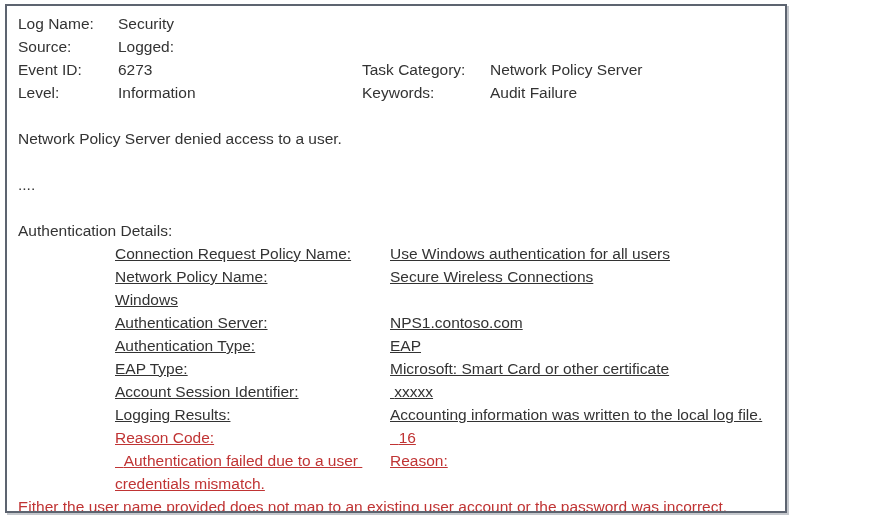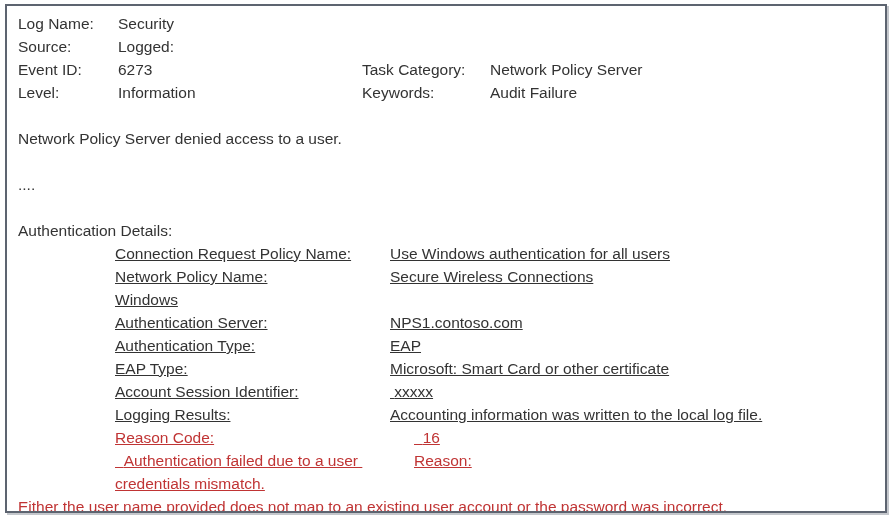--- a/index.html
+++ b/index.html
@@ -11,21 +11,21 @@
     width: 896px;
     height: 521px;
     position: relative;
     font-family: "Liberation Sans", sans-serif;
     color: #333333;
   }
   .frame {
     position: absolute;
     left: 5px;
     top: 4px;
-    width: 882px;
+    width: 782px;
     height: 509px;
     box-sizing: border-box;
     border: 2px solid #5d6470;
     box-shadow: 2px 2px 0 rgba(125, 131, 143, 0.45);
     padding: 6px 12px 0 11px;
     font-size: 15.5px;
     line-height: 23px;
     overflow: hidden;
   }
   .line { white-space: pre-wrap; }
@@ -35,21 +35,21 @@
     grid-template-columns: 100px 244px 128px 1fr;
     white-space: pre-wrap;
   }
   .drow {
     display: grid;
     grid-template-columns: 275px 1fr;
     margin-left: 97px;
     white-space: pre-wrap;
     text-decoration: underline;
   }
-  .red { color: #c03434; gap: 24px; }
+  .red { color: #c03434; }
   span { white-space: pre-wrap; }
 </style>
 </head>
 <body>
 
 <div class="frame">
 
   <div class="hrow">
     <span>Log Name:</span>
     <span>Security</span>

